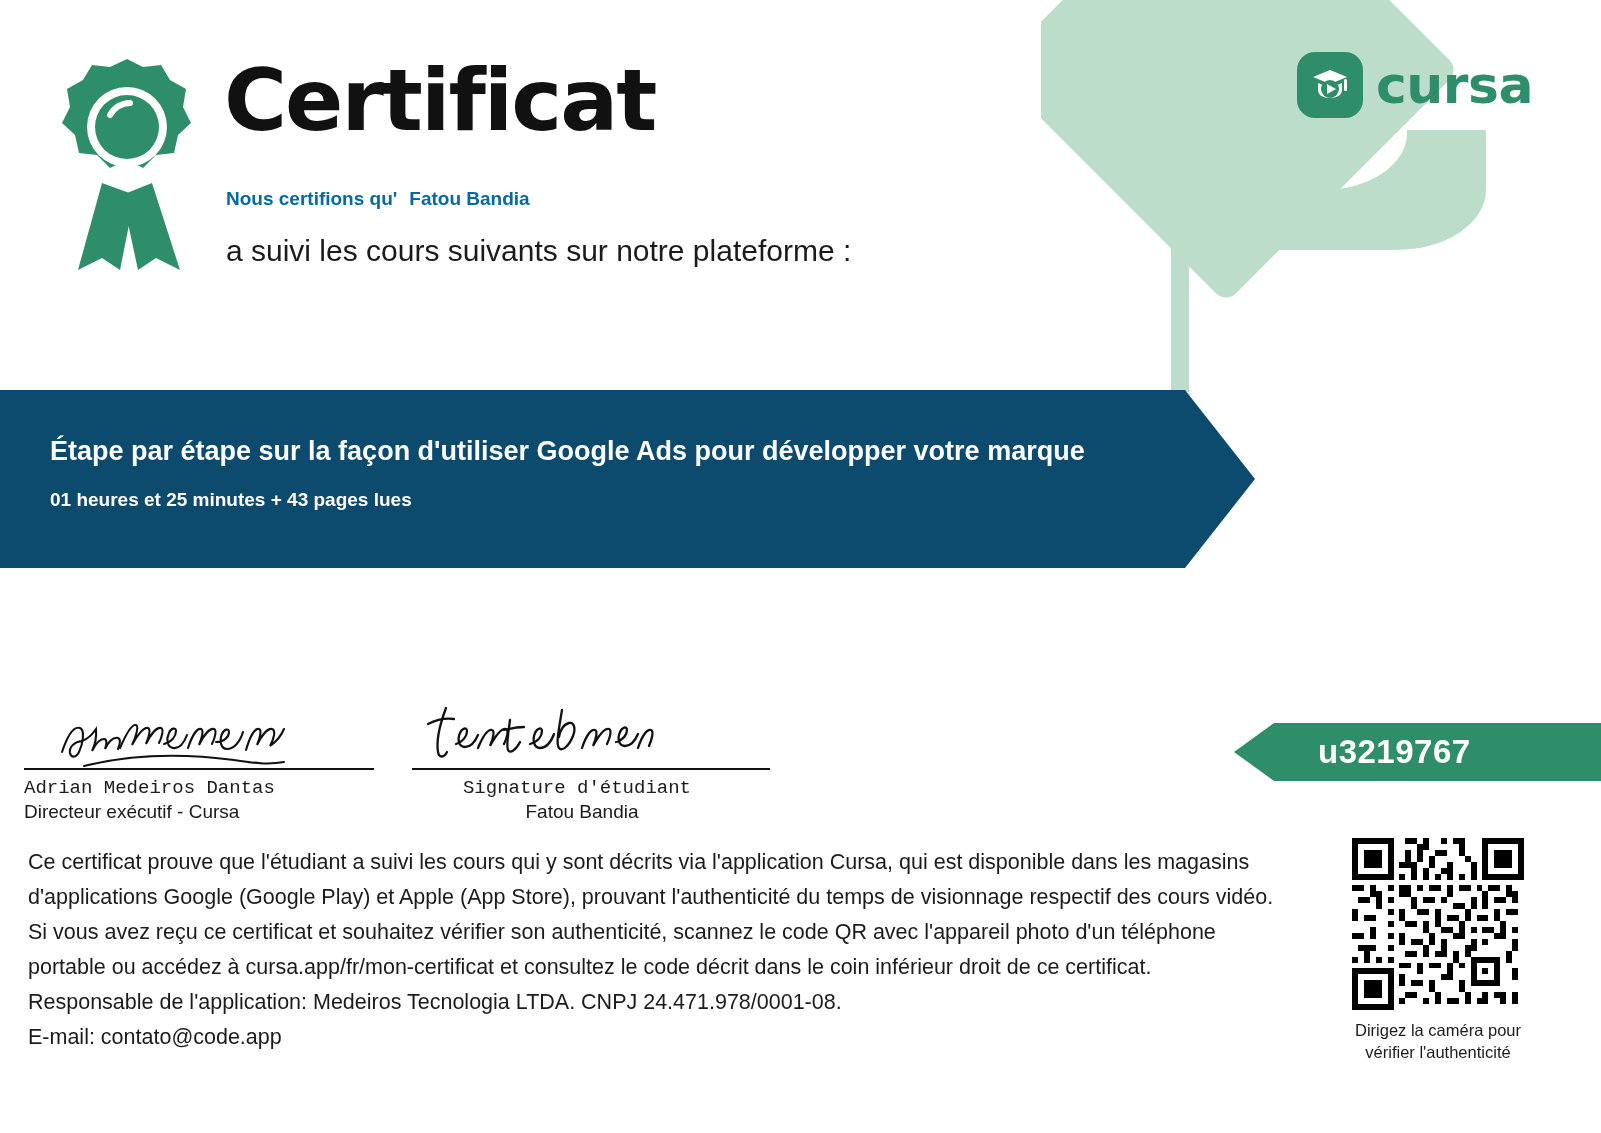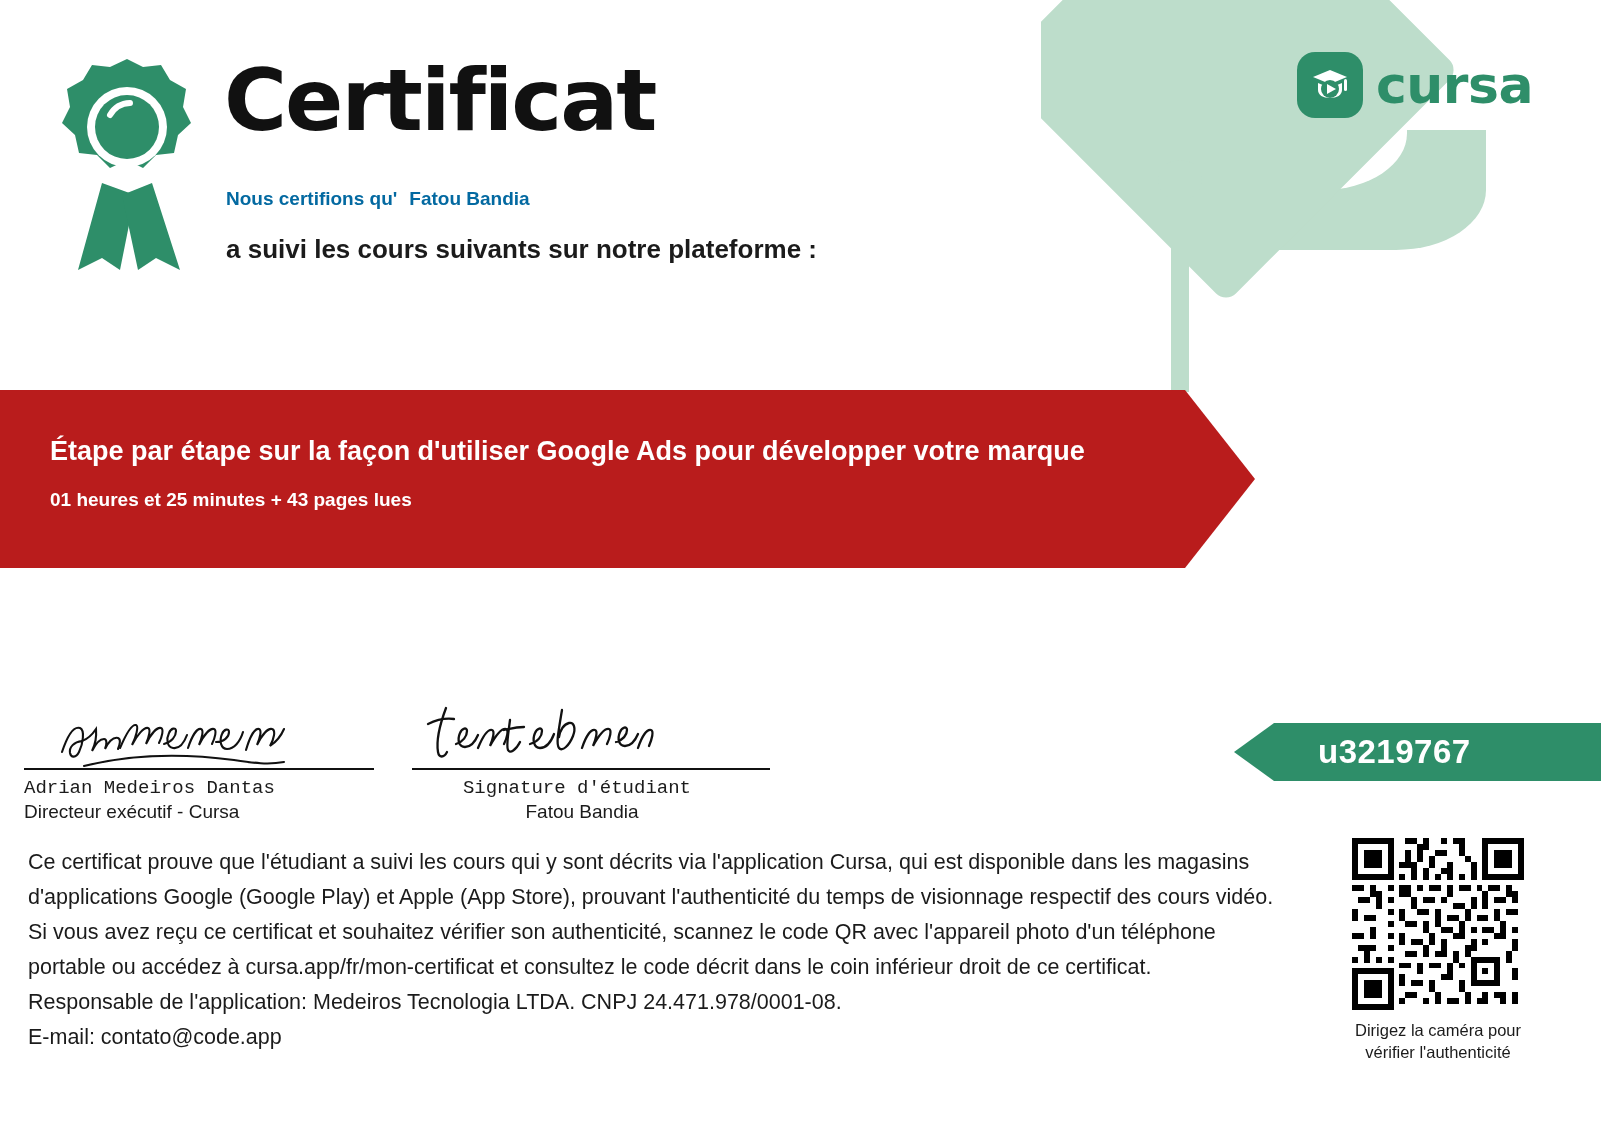--- a/index.html
+++ b/index.html
@@ -129,33 +129,33 @@
     font-weight: 700;
     color: #0369a1;
   }
   .subtitle-1 .student {
     margin-left: 12px;
   }
   .subtitle-2 {
     position: absolute;
     top: 234px;
     left: 226px;
-    font-size: 26px;
-    font-weight: 700;
+    font-size: 30px;
+    font-weight: 400;
     color: #1b1b1b;
   }
 
   
   .banner {
     position: absolute;
     top: 390px;
     left: 0;
     width: 1255px;
     height: 178px;
-    background: #b91c1c;
+    background: #0c4a6e;
     clip-path: polygon(0 0, 1185px 0, 1255px 89px, 1185px 178px, 0 178px);
     color: #ffffff;
   }
   .banner-title {
     position: absolute;
     top: 46px;
     left: 50px;
     font-size: 27px;
     font-weight: 700;
   }

